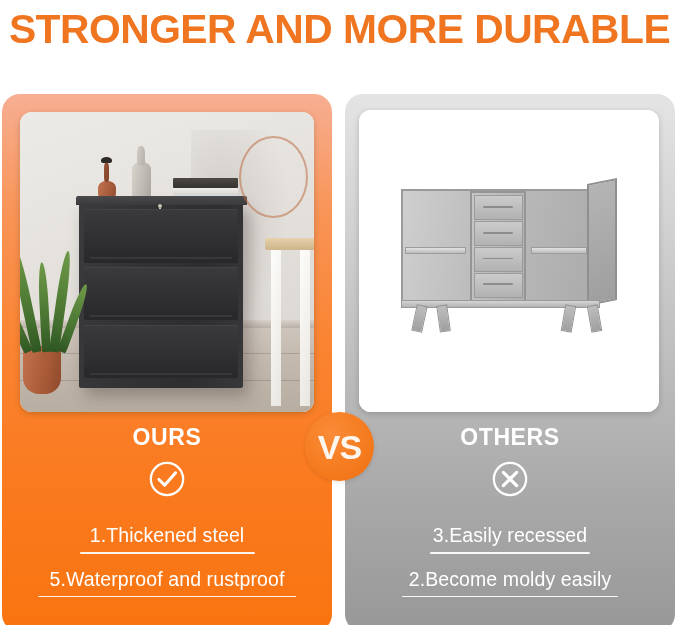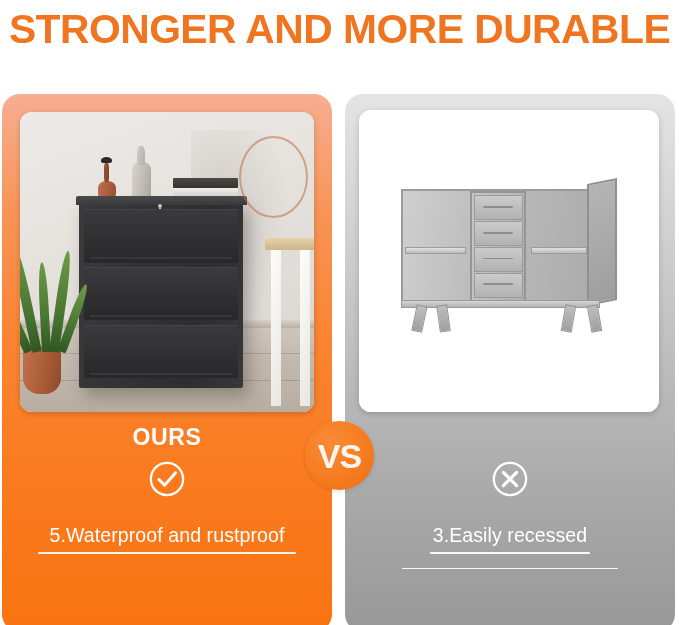--- a/index.html
+++ b/index.html
@@ -467,21 +467,21 @@
     position: absolute;
     left: 332px;
     top: 0;
     width: 13px;
     height: 625px;
     background: #ffffff;
   }
   .vs-badge {
     position: absolute;
     left: 305px;
-    top: 421px;
+    top: 412px;
     width: 69px;
     height: 69px;
     border-radius: 50%;
     background: radial-gradient(circle at 38% 32%, #fa8b38 0%, #f57c20 55%, #ee6f12 100%);
     display: flex;
     align-items: center;
     justify-content: center;
     box-shadow: 0 1px 4px rgba(0,0,0,0.12);
   }
   .vs-text {
@@ -550,20 +550,24 @@
       <div class="panel-label">OURS</div>
 
       <div class="verdict-icon">
         <svg viewBox="0 0 40 40">
           <circle cx="20" cy="20" r="17" fill="none" stroke="#ffffff" stroke-width="2.4"></circle>
           <path d="M11.5 20.5 L17.5 26.5 L29 13.5" fill="none" stroke="#ffffff" stroke-width="3.2" stroke-linecap="round" stroke-linejoin="round"></path>
         </svg>
       </div>
 
       <div class="features">
+        <div class="feature">
+          <span class="feature-text">1.Thickened steel</span>
+          <div class="feature-rule rule-w1"></div>
+        </div>
         <div class="feature">
           <span class="feature-text">5.Waterproof and rustproof</span>
           <div class="feature-rule rule-w2"></div>
         </div>
       </div>
     </div>
 
     <div class="panel panel-others">
 
       <div class="photo-frame">
@@ -590,34 +594,36 @@
             </div>
             <div class="sb-base"></div>
             <div class="sb-leg sb-leg-1"></div>
             <div class="sb-leg sb-leg-2"></div>
             <div class="sb-leg sb-leg-3"></div>
             <div class="sb-leg sb-leg-4"></div>
           </div>
         </div>
       </div>
 
+      <div class="panel-label">OTHERS</div>
 
       <div class="verdict-icon">
         <svg viewBox="0 0 40 40">
           <circle cx="20" cy="20" r="17" fill="none" stroke="#ffffff" stroke-width="2.4"></circle>
           <path d="M13 13 L27 27 M27 13 L13 27" fill="none" stroke="#ffffff" stroke-width="3.4" stroke-linecap="round"></path>
         </svg>
       </div>
 
       <div class="features">
         <div class="feature">
           <span class="feature-text">3.Easily recessed</span>
           <div class="feature-rule rule-w1"></div>
         </div>
         <div class="feature">
+          <span class="feature-text">2.Become moldy easily</span>
           <div class="feature-rule rule-w2"></div>
         </div>
       </div>
     </div>
   </div>
 
   <div class="vs-gap"></div>
   <div class="vs-badge">
     <span class="vs-text">VS</span>
   </div>

